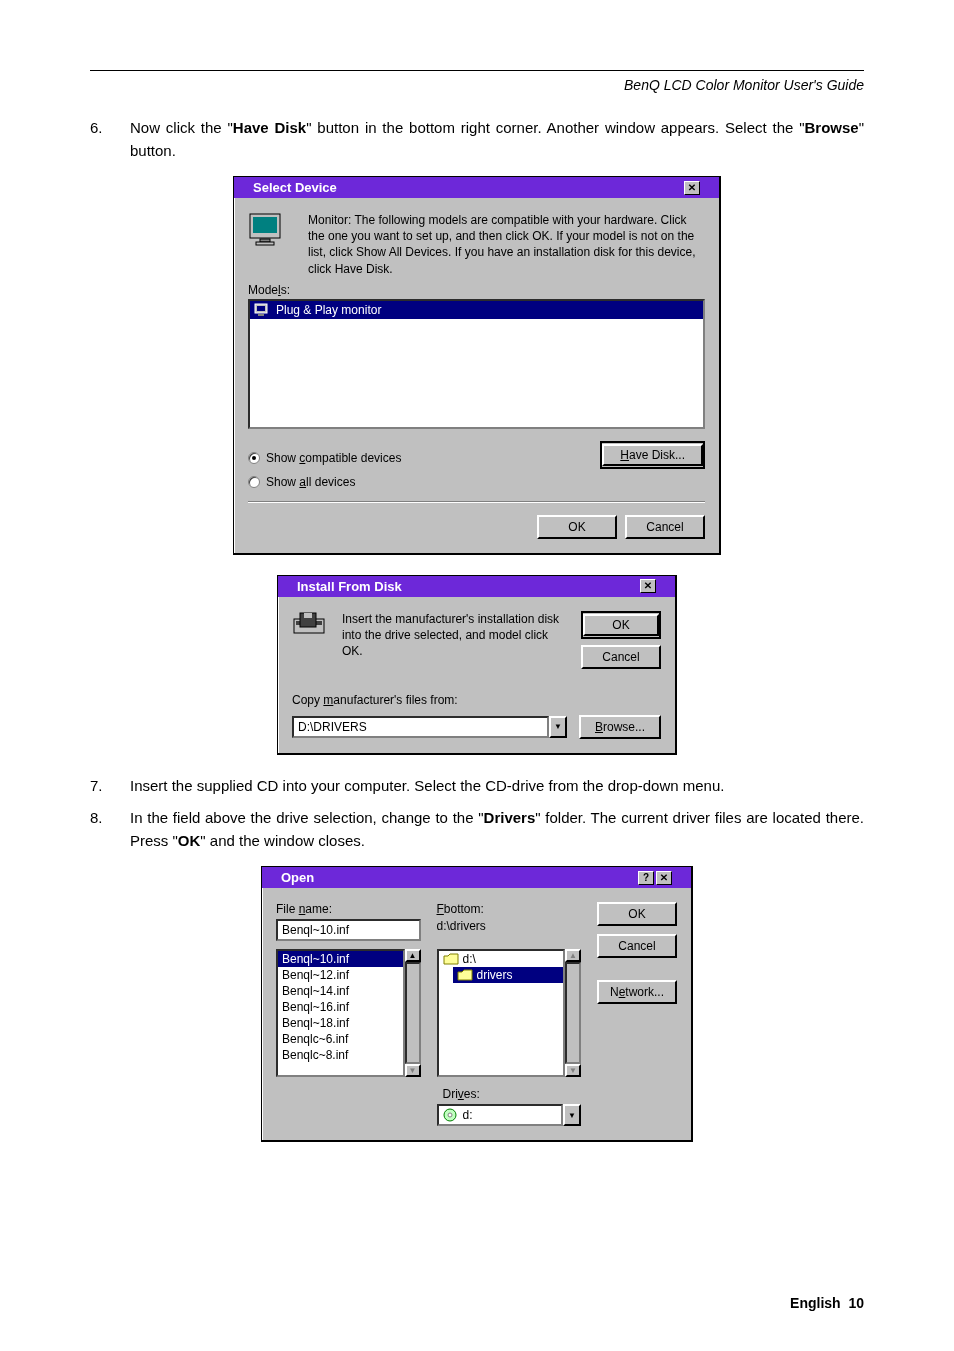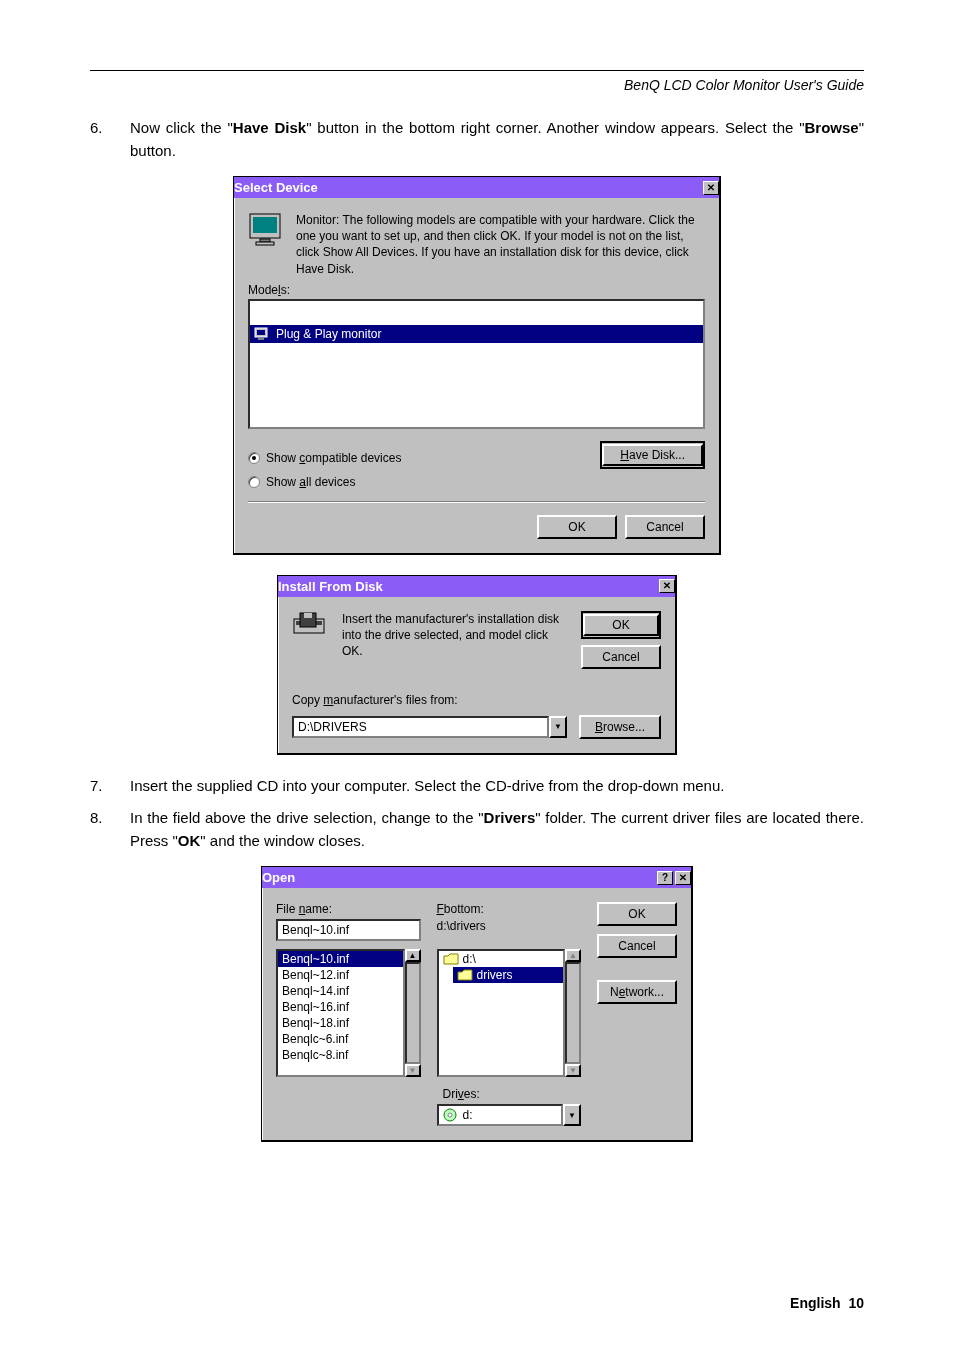--- a/index.html
+++ b/index.html
@@ -7,29 +7,29 @@
   .page { width: 954px; height: 1351px; padding: 70px 90px 40px 90px; position: relative; border-radius: 15px; }
   .header-line { border: none; border-top: 1px solid #000; margin-bottom: 6px; }
   .header-text { text-align: right; font-style: italic; font-size: 14px; margin-bottom: 24px; }
   .step { display: flex; font-size: 15px; line-height: 1.5; margin-bottom: 10px; text-align: justify; }
   .step-num { width: 40px; flex-shrink: 0; }
   .step-body { flex: 1; }
   .figure-center { display: flex; justify-content: center; margin: 14px 0 20px 0; }
 
   
   .dlg { background: #c0c0c0; border: 1px solid #000; border-right: 2px solid #000; border-bottom: 2px solid #000; box-shadow: inset 1px 1px 0 #fff; }
-  .titlebar { background: #8b5cf6; color: #fff; font-weight: bold; font-size: 13px; padding: 3px 0; display: flex; align-items: center; justify-content: space-between; font-family: "Tahoma", Arial, sans-serif; }
+  .titlebar { background: #6d28d9; color: #fff; font-weight: bold; font-size: 13px; padding: 3px 19px; display: flex; align-items: center; justify-content: space-between; font-family: "Tahoma", Arial, sans-serif; }
   .title-btns { display: flex; gap: 2px; }
   .title-btn { width: 16px; height: 14px; background: #c0c0c0; border: 1px solid #000; border-top-color: #fff; border-left-color: #fff; font-size: 10px; line-height: 10px; text-align: center; font-weight: bold; color: #000; display: flex; align-items: center; justify-content: center; }
   .dlg-body { padding: 14px; font-size: 12px; font-family: "MS Sans Serif", Tahoma, Arial, sans-serif; color: #000; }
-  .monitor-row { display: flex; gap: 14px; margin-bottom: 2px; }
+  .monitor-row { display: flex; gap: 26px; margin-bottom: 2px; }
   .monitor-icon { flex-shrink: 0; }
   .models-label { margin: 6px 0 2px 0; }
   .listbox { background: #fff; border: 2px inset #808080; height: 130px; overflow: hidden; }
-  .listbox .selected { background: #000080; color: #fff; padding: 2px 4px; display: flex; align-items: center; gap: 6px; margin-top: 24px; }
+  .listbox .selected { background: #000080; color: #fff; padding: 2px 4px; display: flex; align-items: center; gap: 6px; }
   .radio-row { display: flex; align-items: center; gap: 6px; margin-top: 10px; }
   .btn { background: #c0c0c0; border: 2px outset #fff; border-right-color: #404040; border-bottom-color: #404040; padding: 3px 0; font-size: 12px; text-align: center; font-family: "MS Sans Serif", Tahoma, Arial, sans-serif; min-width: 80px; cursor: pointer; }
   .btn.default { border: 2px solid #000; padding: 1px 0; }
   .btn.default .inner { border: 2px outset #fff; border-right-color: #404040; border-bottom-color: #404040; padding: 2px 16px; display: block; }
   .hr-sep { border: none; border-top: 1px solid #808080; border-bottom: 1px solid #fff; margin: 12px 0; }
   .btn-row-right { display: flex; justify-content: flex-end; gap: 8px; }
   .textfield { background: #fff; border: 2px inset #808080; padding: 2px 4px; font-size: 12px; height: 22px; }
   .combo { display: flex; }
   .combo .textfield { flex: 1; }
   .combo .drop { width: 18px; background: #c0c0c0; border: 2px outset #fff; border-right-color: #404040; border-bottom-color: #404040; display: flex; align-items: center; justify-content: center; font-size: 8px; }

